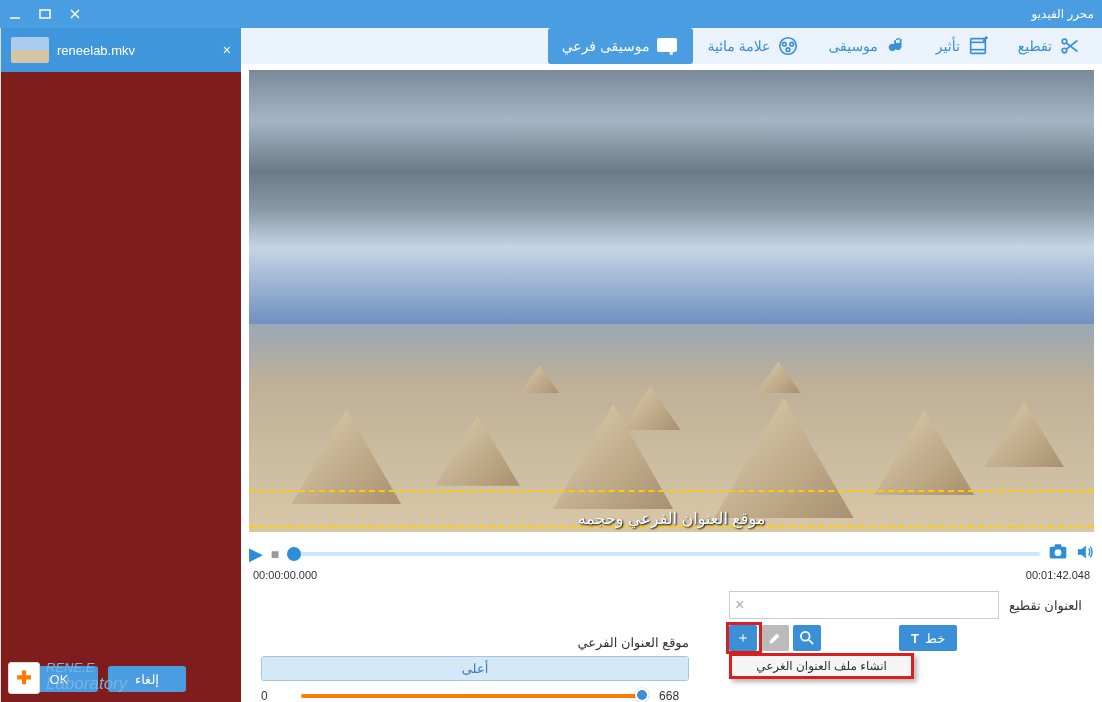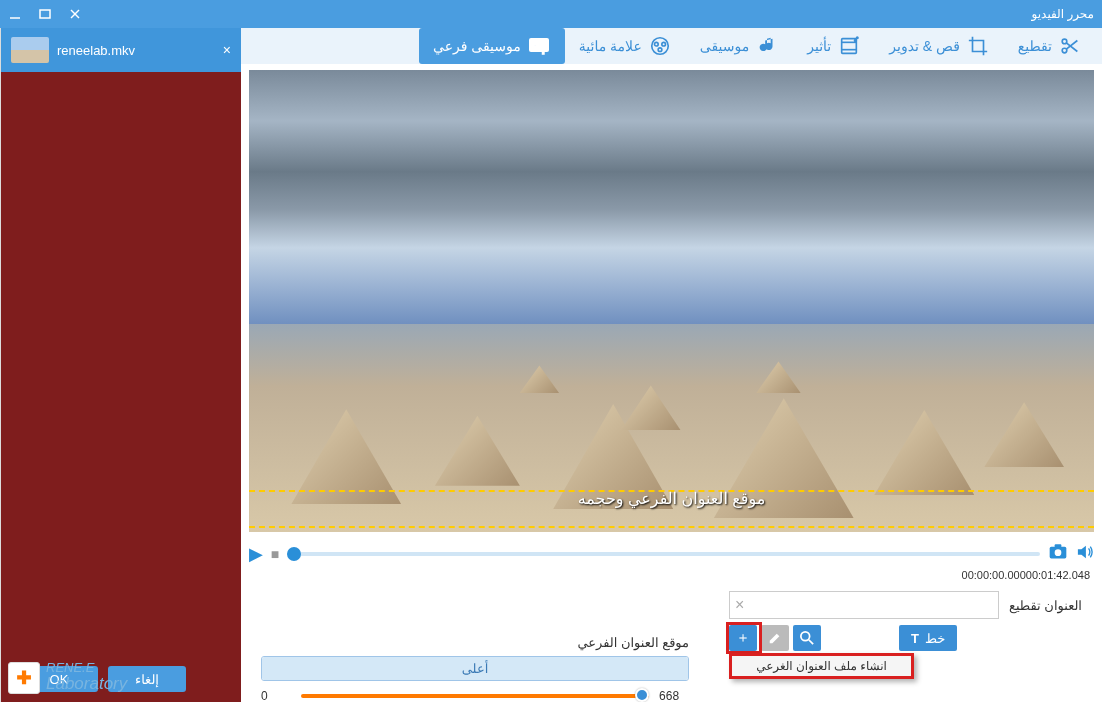--- a/index.html
+++ b/index.html
@@ -26,21 +26,21 @@
 .tool-btn { display: flex; align-items: center; gap: 6px; padding: 6px 14px; color: #3b8fd6; font-size: 14px; cursor: pointer; border-radius: 3px; }
 .tool-btn.active { background: #4a9de0; color: #fff; }
 .tool-icon { width: 24px; height: 24px; display: flex; align-items: center; justify-content: center; }
 
 .preview-wrap { padding: 6px 8px; }
 .preview { width: 100%; height: 462px; background: #000; position: relative; overflow: hidden; }
 .sky { position: absolute; top: 0; left: 0; right: 0; height: 55%; background: linear-gradient(to bottom, #7a8a9a 0%, #a5b5c5 20%, #6a7a88 40%, #8a99a8 55%, #c5d5e5 70%, #7090c0 100%); }
 .ground { position: absolute; bottom: 0; left: 0; right: 0; height: 45%; background: linear-gradient(to bottom, #9aa8b5 0%, #c0b098 30%, #d8c8a8 100%); }
 .mound { position: absolute; bottom: 8%; background: linear-gradient(135deg, #e0d0b0, #a89070); clip-path: polygon(50% 0%, 100% 100%, 0% 100%); }
 .sub-line { position: absolute; left: 0; right: 0; border-top: 2px dashed #ffcc00; }
-.sub-text { position: absolute; bottom: 24px; left: 0; right: 0; text-align: center; color: #fff; font-size: 16px; text-shadow: 1px 1px 2px #000; }
+.sub-text { position: absolute; bottom: 4px; left: 0; right: 0; text-align: center; color: #fff; font-size: 16px; text-shadow: 1px 1px 2px #000; }
 
 .player-controls { display: flex; align-items: center; padding: 4px 8px; gap: 8px; direction: ltr; }
 .play-btn { color: #2a8fd8; font-size: 18px; cursor: pointer; }
 .stop-btn { color: #999; font-size: 14px; cursor: pointer; }
 .timeline { flex: 1; height: 4px; background: #d0e5f5; position: relative; border-radius: 2px; }
 .playhead { position: absolute; left: 0; top: -5px; width: 14px; height: 14px; background: #2a8fd8; border-radius: 50%; }
 .time-label { font-size: 11px; color: #333; }
 .cam-icon { color: #2a8fd8; font-size: 18px; cursor: pointer; }
 .vol-icon { color: #2a8fd8; font-size: 16px; cursor: pointer; }
 
@@ -106,29 +106,20 @@
       <div class="tool-btn">
         <span class="tool-icon">
             <svg width="22" height="22" viewBox="0 0 24 24" fill="none" stroke="#3b8fd6" stroke-width="1.8">
               <circle cx="6" cy="7" r="2.5"></circle>
               <circle cx="6" cy="17" r="2.5"></circle>
               <line x1="8" y1="8.5" x2="20" y2="18"></line>
               <line x1="8" y1="15.5" x2="20" y2="6"></line>
             </svg>
           </span>
         <span>تقطيع</span>
-      </div>
-      <div class="tool-btn">
-        <span class="tool-icon">
-            <svg width="22" height="22" viewBox="0 0 24 24" fill="none" stroke="#3b8fd6" stroke-width="1.8">
-              <path d="M6 2v16h16"></path>
-              <path d="M2 6h16v16"></path>
-            </svg>
-          </span>
-        <span>قص &amp; تدوير</span>
       </div>
       <div class="tool-btn">
         <span class="tool-icon">
             <svg width="22" height="22" viewBox="0 0 24 24" fill="none" stroke="#3b8fd6" stroke-width="1.8">
               <rect x="4" y="4" width="16" height="16" rx="1"></rect>
               <line x1="4" y1="8" x2="20" y2="8"></line>
               <line x1="4" y1="16" x2="20" y2="16"></line>
               <circle cx="19" cy="6" r="1" fill="#3b8fd6"></circle>
               <circle cx="21" cy="3" r="0.8" fill="#3b8fd6"></circle>
             </svg>
@@ -195,21 +186,21 @@
             <rect x="2" y="5" width="20" height="14" rx="2"></rect>
             <circle cx="12" cy="12" r="4" fill="#fff"></circle>
             <rect x="8" y="2" width="8" height="4" rx="1"></rect>
           </svg></span>
       <span class="vol-icon"><svg width="18" height="16" viewBox="0 0 20 18" fill="#2a8fd8">
             <polygon points="2,6 6,6 11,2 11,16 6,12 2,12"></polygon>
             <path d="M14 5 Q17 9 14 13" stroke="#2a8fd8" fill="none" stroke-width="1.5"></path>
             <path d="M16 3 Q20 9 16 15" stroke="#2a8fd8" fill="none" stroke-width="1.5"></path>
           </svg></span>
     </div>
-    <div style="display:flex; justify-content:flex-end; padding:0 12px; direction:ltr;">
+    <div style="display:flex; justify-content:space-between; padding:0 12px; direction:ltr;">
       <span class="time-label">00:00:00.000</span>
       <span class="time-label">00:01:42.048</span>
     </div>
 
     <div class="settings-row">
       <div>
         <div class="sub-input-group">
           <span class="sub-label">العنوان تقطيع</span>
           <div style="position:relative; display:flex; align-items:center;">
             <input class="sub-input" style="">

